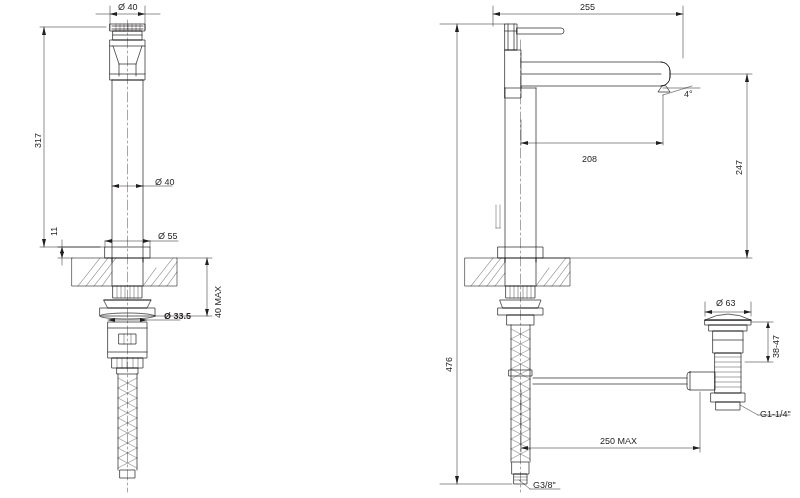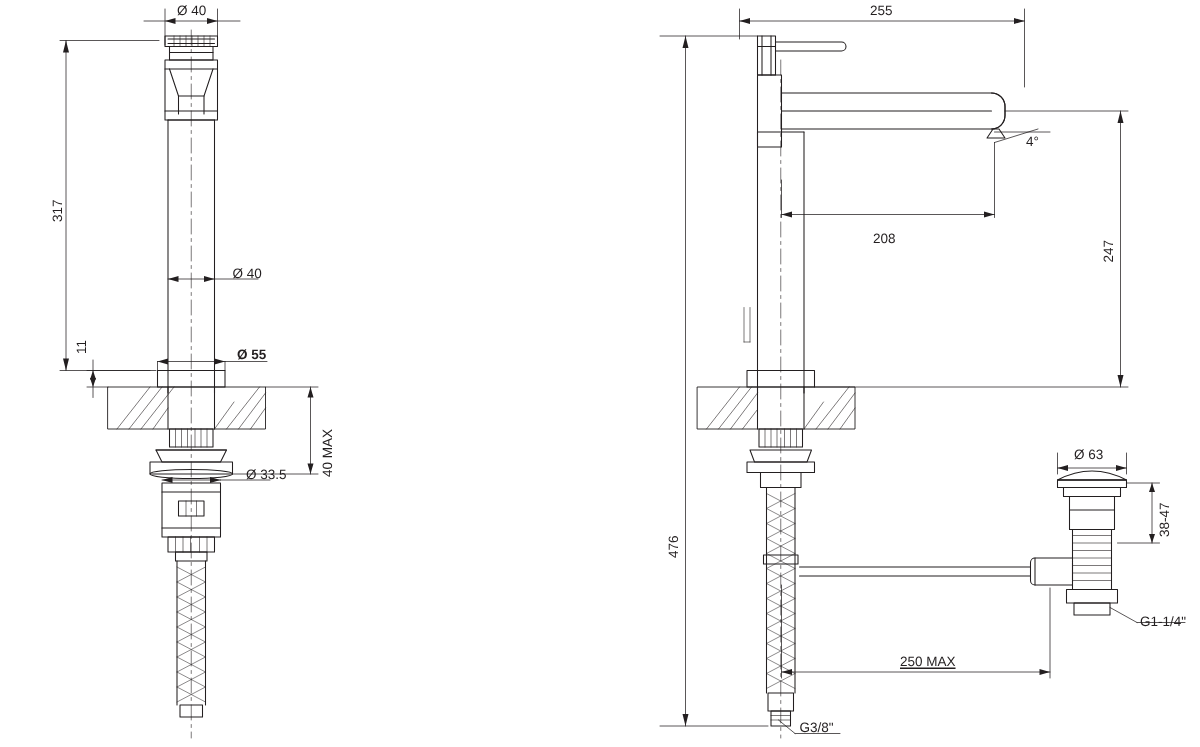--- a/index.html
+++ b/index.html
@@ -406,29 +406,29 @@
         <line x1="519" y1="480" x2="530" y2="489"></line>
         <line x1="530" y1="489" x2="560" y2="489"></line>
       </g>
 
     </g>
   </svg>
 
   <div class="dim-label" style="left:118px; top:3px;">Ø 40</div>
   <div class="dim-label vert" style="left:34px; top:148px;">317</div>
   <div class="dim-label" style="left:155px; top:178px;">Ø 40</div>
-  <div class="dim-label" style="left:158px; top:232px;font-weight:bold;">Ø 55</div>
+  <div class="dim-label" style="left:158px; top:232px;">Ø 55</div>
   <div class="dim-label vert" style="left:50px; top:236px;">11</div>
-  <div class="dim-label" style="left:164px; top:312px;">Ø 33.5</div>
+  <div class="dim-label" style="left:164px; top:312px;font-weight:bold;">Ø 33.5</div>
   <div class="dim-label vert" style="left:214px; top:318px;">40 MAX</div>
 
   <div class="dim-label" style="left:580px; top:3px;text-align:center;">255</div>
   <div class="dim-label" style="left:582px; top:132px;margin-top:23px;">208</div>
   <div class="dim-label" style="left:684px; top:90px;">4°</div>
   <div class="dim-label vert" style="left:735px; top:175px;">247</div>
   <div class="dim-label vert" style="left:445px; top:372px;">476</div>
   <div class="dim-label" style="left:716px; top:299px;">Ø 63</div>
   <div class="dim-label vert" style="left:772px; top:358px;">38-47</div>
   <div class="dim-label" style="left:760px; top:410px;">G1-1/4"</div>
-  <div class="dim-label" style="left:600px; top:437px;text-decoration:underline;">250 MAX</div>
+  <div class="dim-label" style="left:600px; top:437px;">250 MAX</div>
   <div class="dim-label" style="left:533px; top:481px;">G3/8"</div>
 
 </div>
 
 </body></html>

